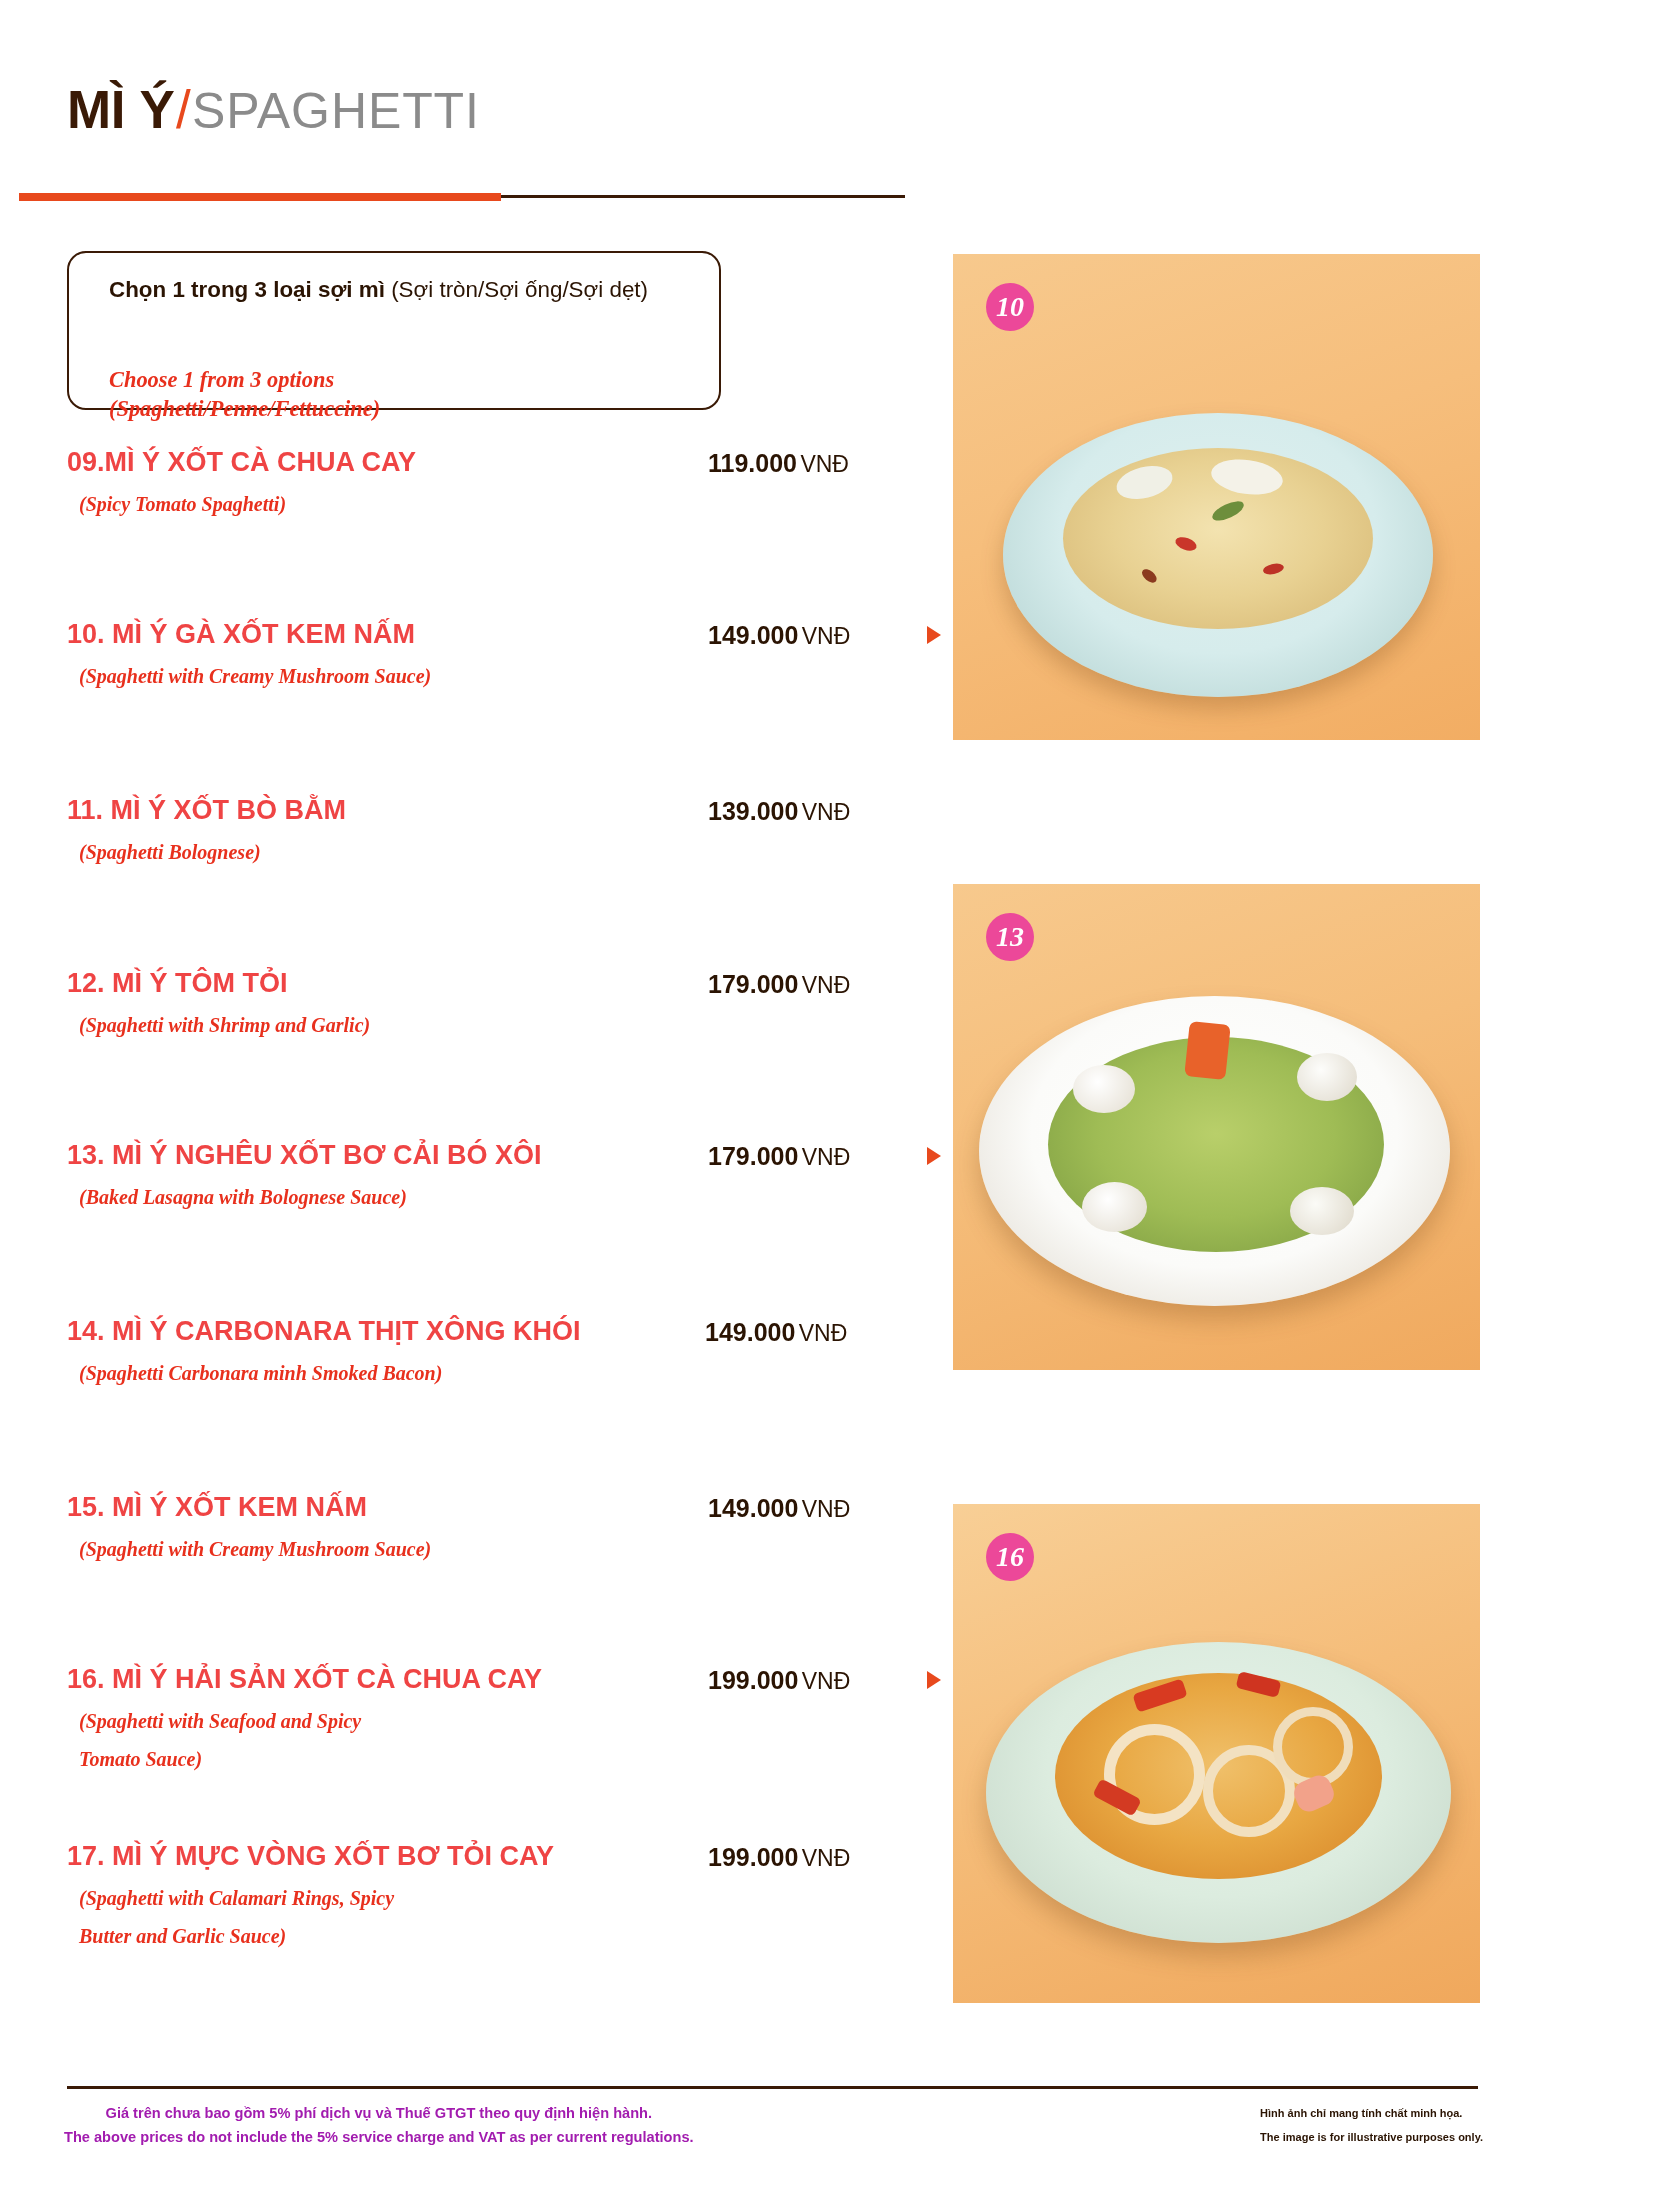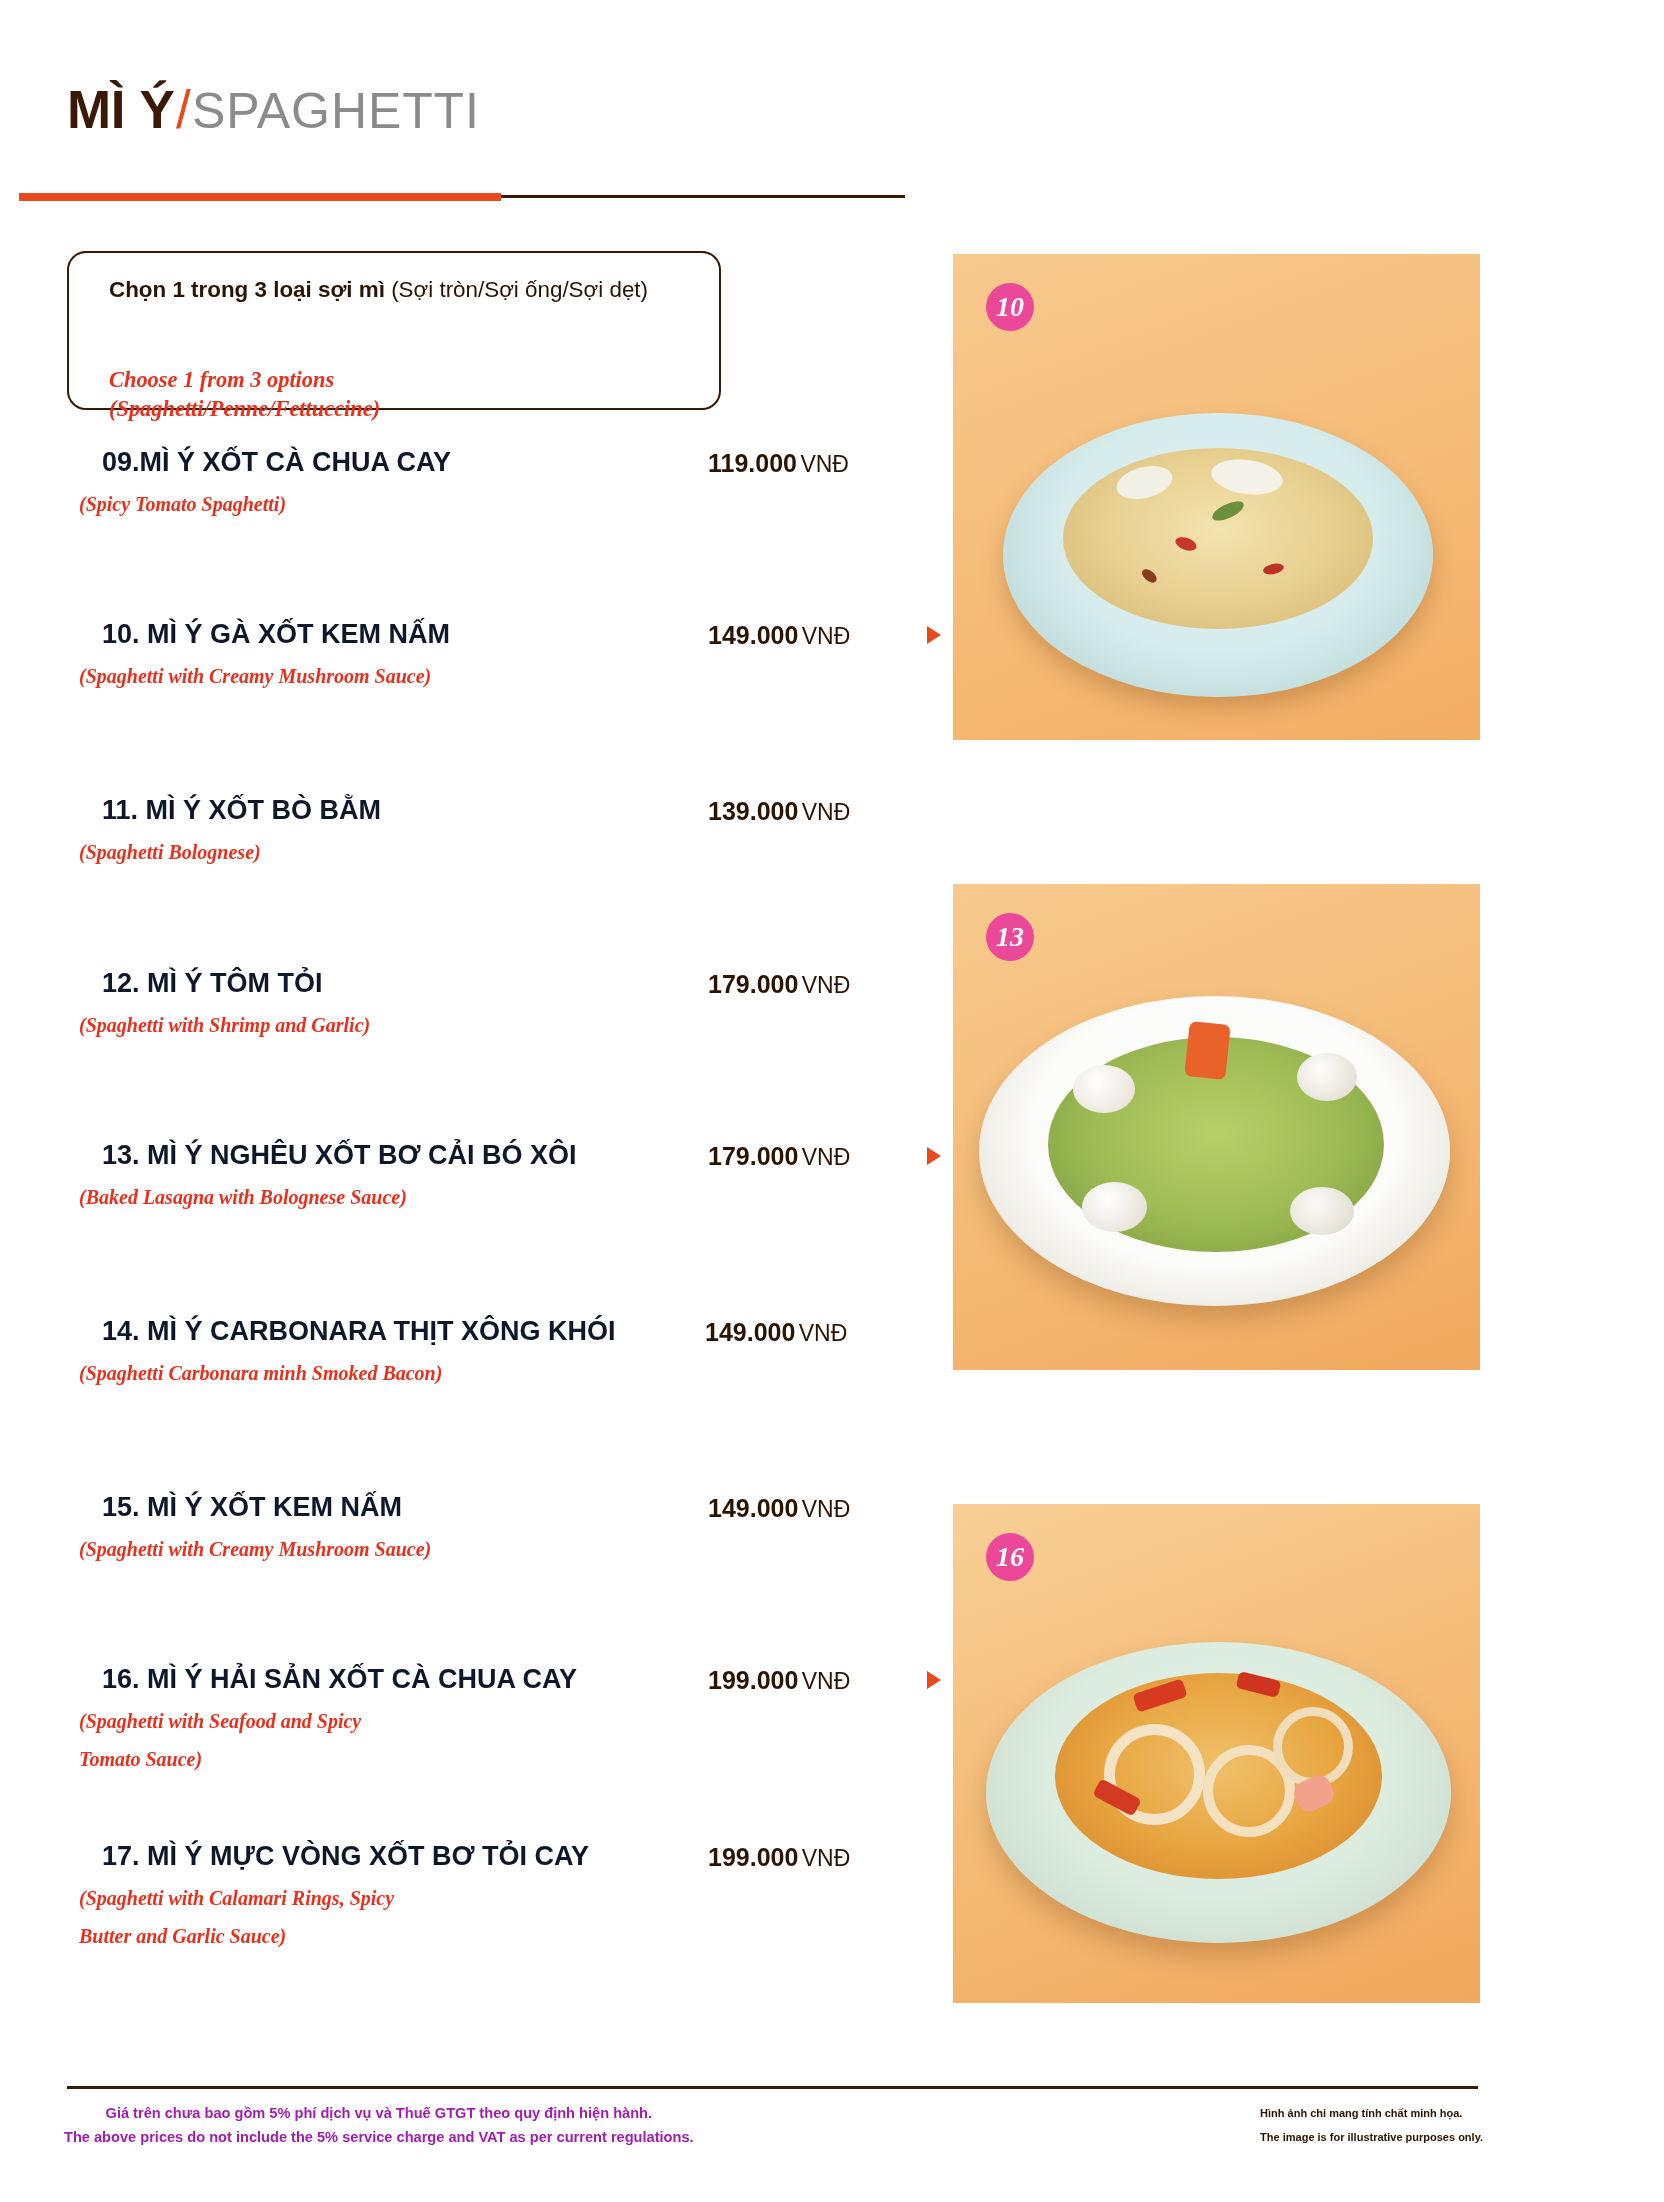--- a/index.html
+++ b/index.html
@@ -127,23 +127,22 @@
   .item-row {
     position: relative;
     height: 36px;
   }
   .item-name {
     position: absolute;
     left: 0;
     top: 0;
     font-size: 27px;
     font-weight: bold;
-    color: #0f172a;
-    white-space: nowrap;
-    margin-left: 35px;
+    color: #ef4444;
+    white-space: nowrap;
   }
   .item-price {
     position: absolute;
     left: 641px;
     top: 1.7px;
     font-size: 25px;
     font-weight: bold;
     color: #2b1403;
     white-space: nowrap;
   }

